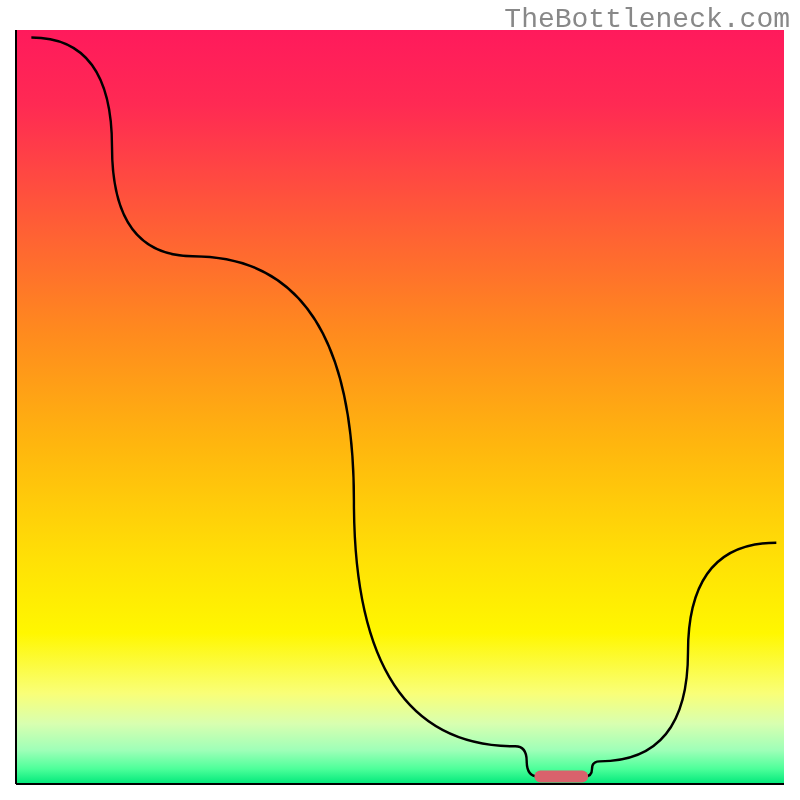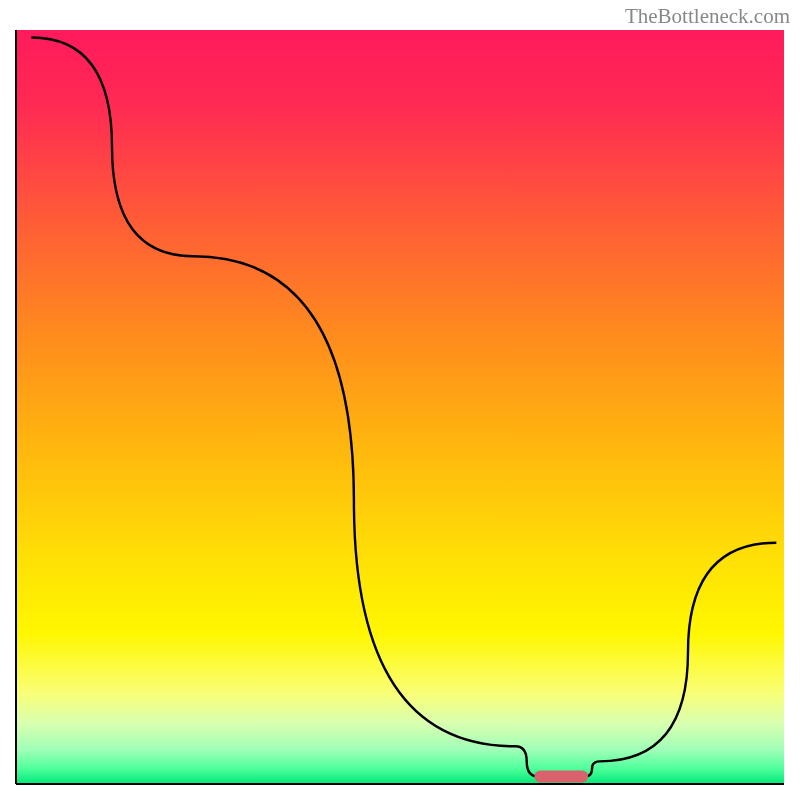--- a/index.html
+++ b/index.html
@@ -13,23 +13,23 @@
   .chart-container {
     width: 800px;
     height: 800px;
     position: relative;
   }
   .watermark {
     position: absolute;
     top: 4px;
     right: 10px;
     color: #888;
-    font-size: 21px;
+    font-size: 28px;
     font-weight: 500;
-    font-family: Liberation Serif, serif;
+    font-family: Liberation Mono, monospace;
     z-index: 10;
   }
   svg {
     display: block;
   }
 </style>
 </head>
 <body>
 
 <div class="chart-container">

